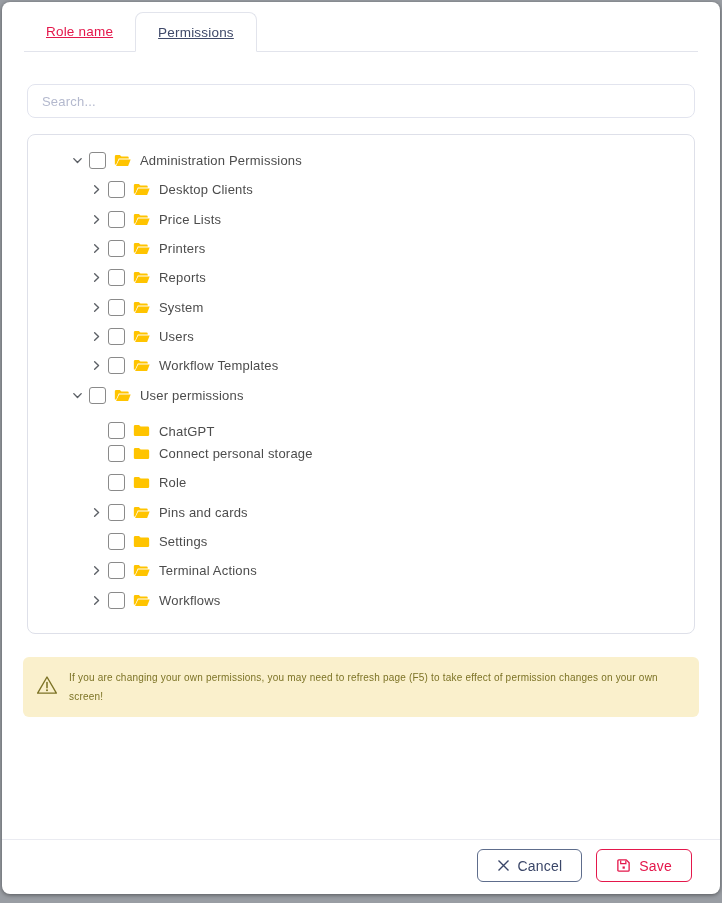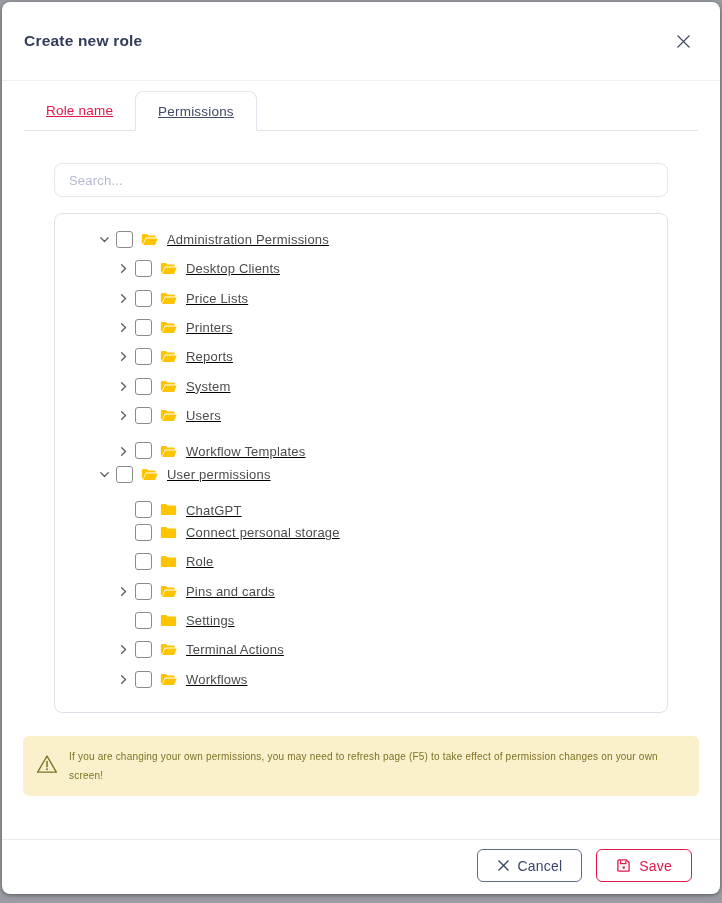--- a/index.html
+++ b/index.html
@@ -61,21 +61,21 @@
   .tab.error { color: #e4174b; }
   .tab.active {
     color: #3f4969;
     background: #fff;
     border: 1px solid #e2e4ec;
     border-bottom: 1px solid #ffffff;
     border-radius: 8px 8px 0 0;
     margin-bottom: -1px;
   }
   
-  .content { padding: 0 52px; text-decoration: underline; }
+  .content { padding: 0 25px; }
   .search-input {
     margin-top: 32px;
     width: 100%;
     height: 34px;
     border: 1px solid #e2e4ee;
     border-radius: 8px;
     padding: 0 14px;
     font-size: 13px;
     font-family: "Liberation Sans", sans-serif;
     color: #3f4969;
@@ -165,30 +165,20 @@
   }
   .btn-cancel { border: 1px solid #5e6d8c; color: #3a4668; }
   .btn-save   { border: 1px solid #e4174b; color: #e4174b; }
   svg { display: block; }
 </style>
 </head>
 <body>
 
 <div class="dialog">
 
-  <div class="dlg-header">
-    <div class="dlg-title">Create new role</div>
-    <button class="close-btn">
-      <span>
-        <svg width="17" height="17" viewBox="0 0 17 17">
-          <path d="M2.5 2.5 L14.5 14.5 M14.5 2.5 L2.5 14.5" stroke="#3c465f" stroke-width="1.1" fill="none"></path>
-        </svg>
-      </span>
-    </button>
-  </div>
 
   <div class="tabs-wrap">
     <div class="tabs-row">
       <button class="tab error">Role name</button>
       <button class="tab active">Permissions</button>
     </div>
   </div>
 
   <div class="content">
     <input class="search-input" type="text" placeholder="Search..." style="">
@@ -334,21 +324,21 @@
       <span style="display: block;">
         <svg width="17" height="15" viewBox="0 0 20 16">
           <path d="M1 3 Q1 1.4 2.6 1.4 H6.8 L8.8 3.4 H15.8 Q17.4 3.4 17.4 5 V5.6 H5.6 L2.6 12.6 H1 Z" fill="#FFC400"></path>
           <path d="M6.2 6.8 H19.6 L16.6 14.6 H2.4 Z" fill="#FFC400"></path>
         </svg>
       </span>
 
     </span>
     <span class="tree-label">Users</span>
   </div>
-        <div class="tree-row" style="padding-left: 60px; align-items: flex-end;">
+        <div class="tree-row" style="padding-left: 60px;">
     <button class="twisty">
 
       <span style="display: block;">
         <svg width="13" height="13" viewBox="0 0 14 14">
           <path d="M5 3 L9.2 7 L5 11" fill="none" stroke="#5c6066" stroke-width="1.5" stroke-linecap="round" stroke-linejoin="round"></path>
         </svg>
       </span>
     </button>
     <span class="cb"></span>
     <span class="folder">

